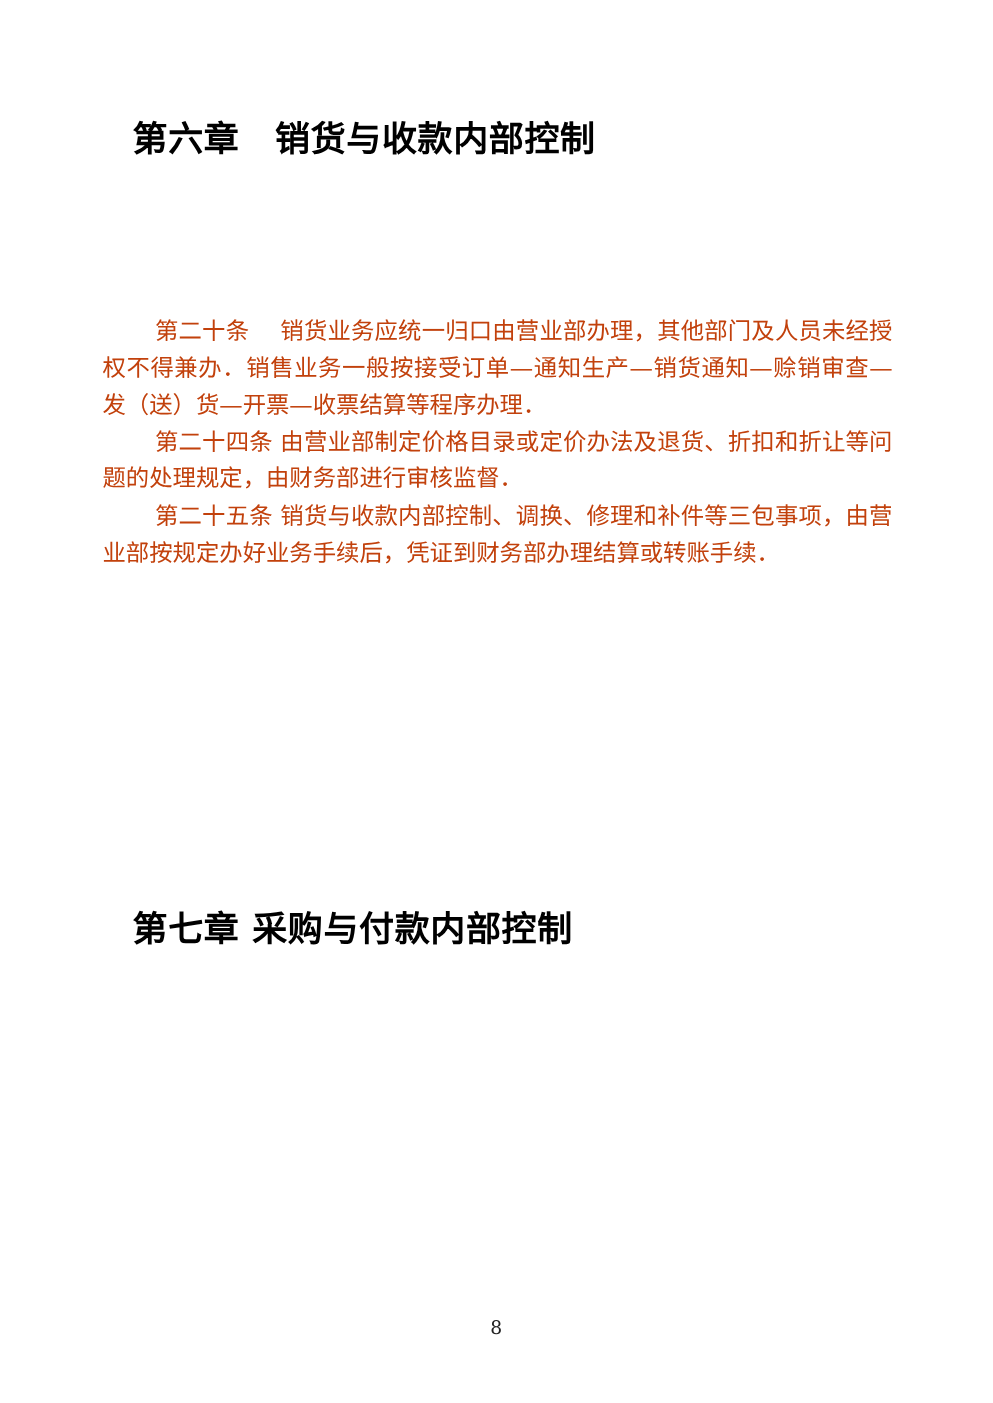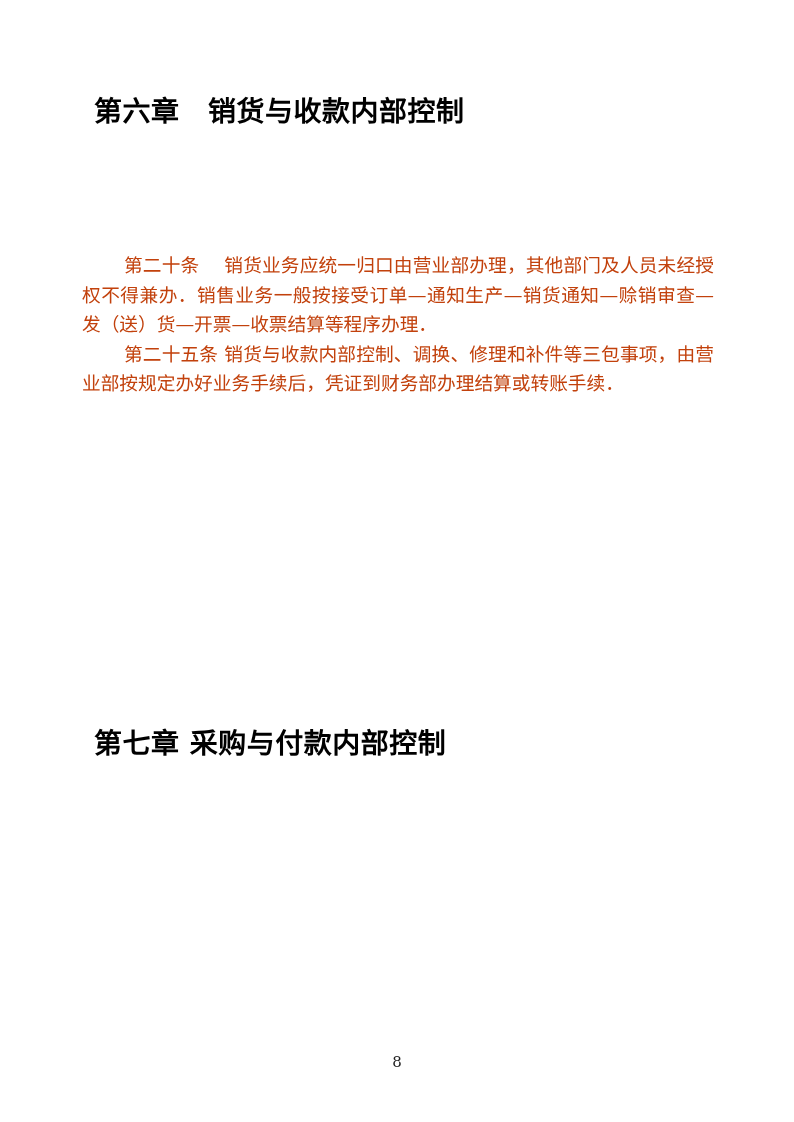--- a/index.html
+++ b/index.html
@@ -11,21 +11,21 @@
     position: relative;
     width: 794px;
     height: 1122px;
     background: #ffffff;
     overflow: hidden;
     font-family: "DejaVu Serif", "Liberation Serif", serif;
     color: #000000;
   }
   .chapter-title {
     position: absolute;
-    left: 94px;
+    left: 106px;
     margin: 0;
     font-size: 28px;
     line-height: 40px;
     font-weight: 700;
     letter-spacing: 0.5px;
     white-space: nowrap;
     color: #000000;
   }
   .ch6 { top: 92px; }
   .ch7 { top: 724px; }
@@ -58,20 +58,21 @@
 </style>
 </head>
 <body>
 
 <div class="page">
 
   <h1 class="chapter-title ch6">第六章　销货与收款内部控制</h1>
 
   <section class="body-block sec1">
     <p>第二十条　 销货业务应统一归口由营业部办理，其他部门及人员未经授权不得兼办．销售业务一般按接受订单—通知生产—销货通知—赊销审查—发（送）货—开票—收票结算等程序办理．</p>
+    <p>第二十四条 由营业部制定价格目录或定价办法及退货、折扣和折让等问题的处理规定，由财务部进行审核监督．</p>
     <p>第二十五条 销货与收款内部控制、调换、修理和补件等三包事项，由营业部按规定办好业务手续后，凭证到财务部办理结算或转账手续．</p>
   </section>
 
   <h1 class="chapter-title ch7">第七章 采购与付款内部控制</h1>
 
 
   <div class="page-number">8</div>
 
 </div>
 

